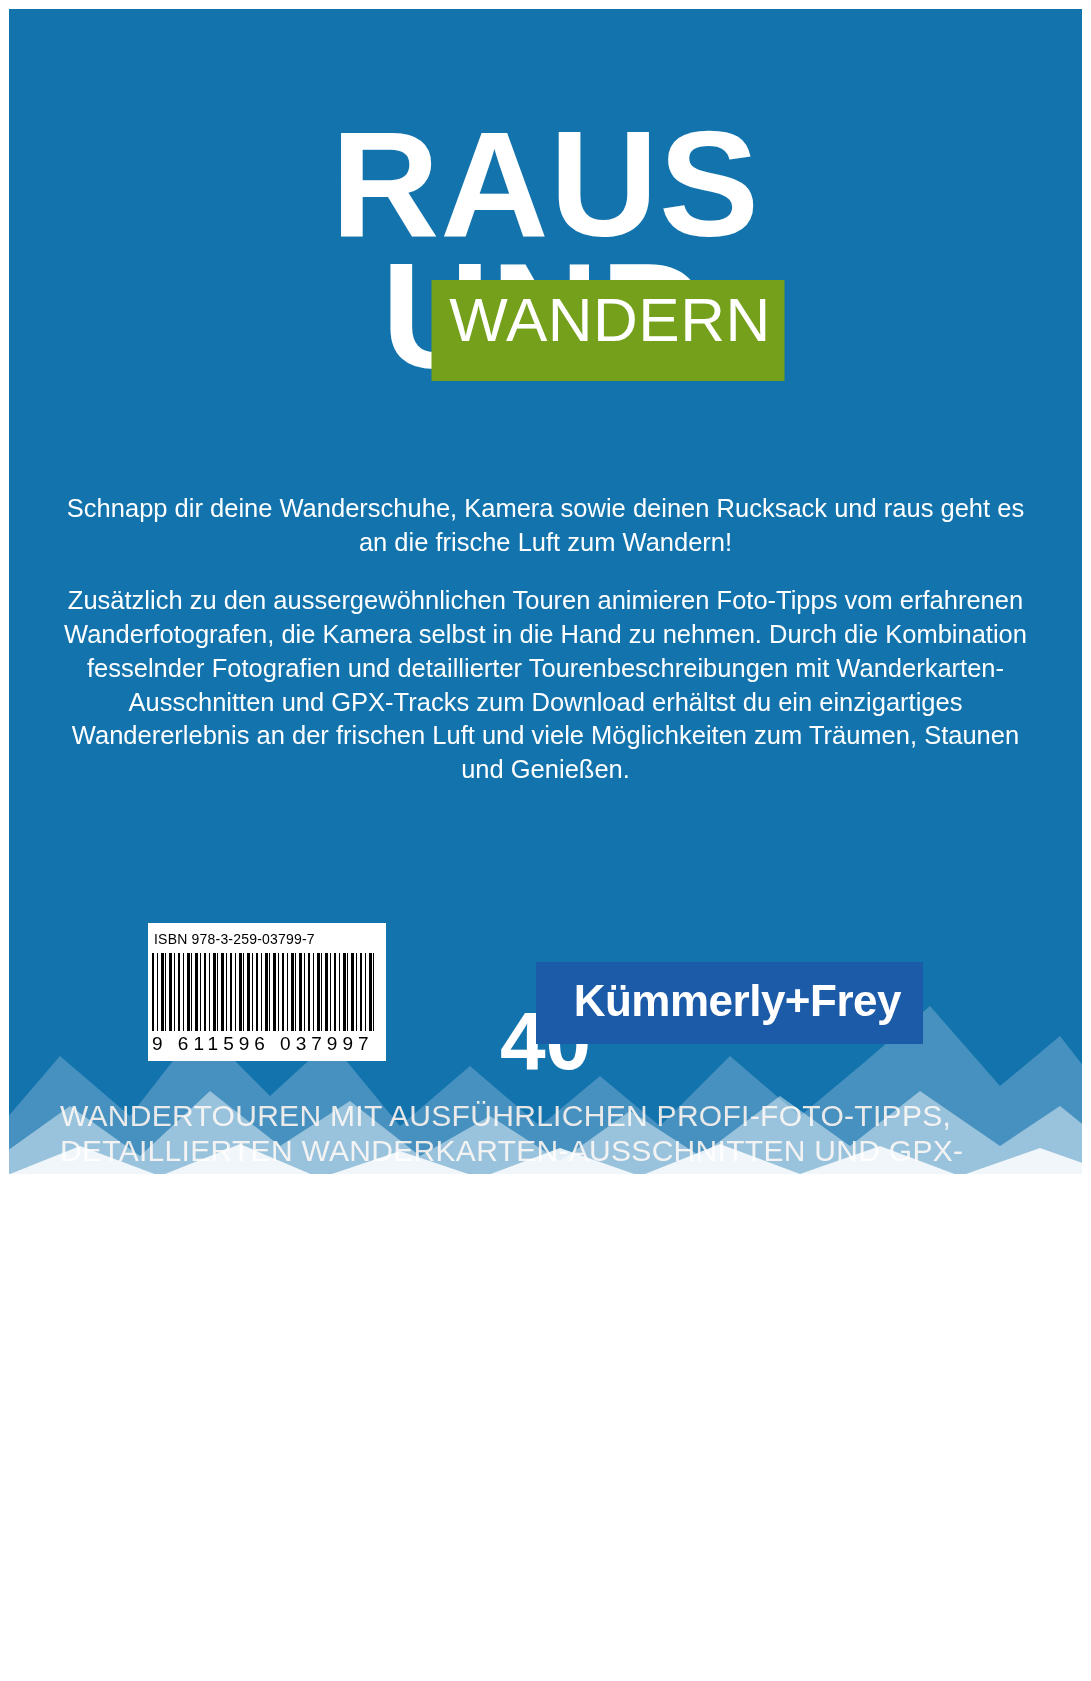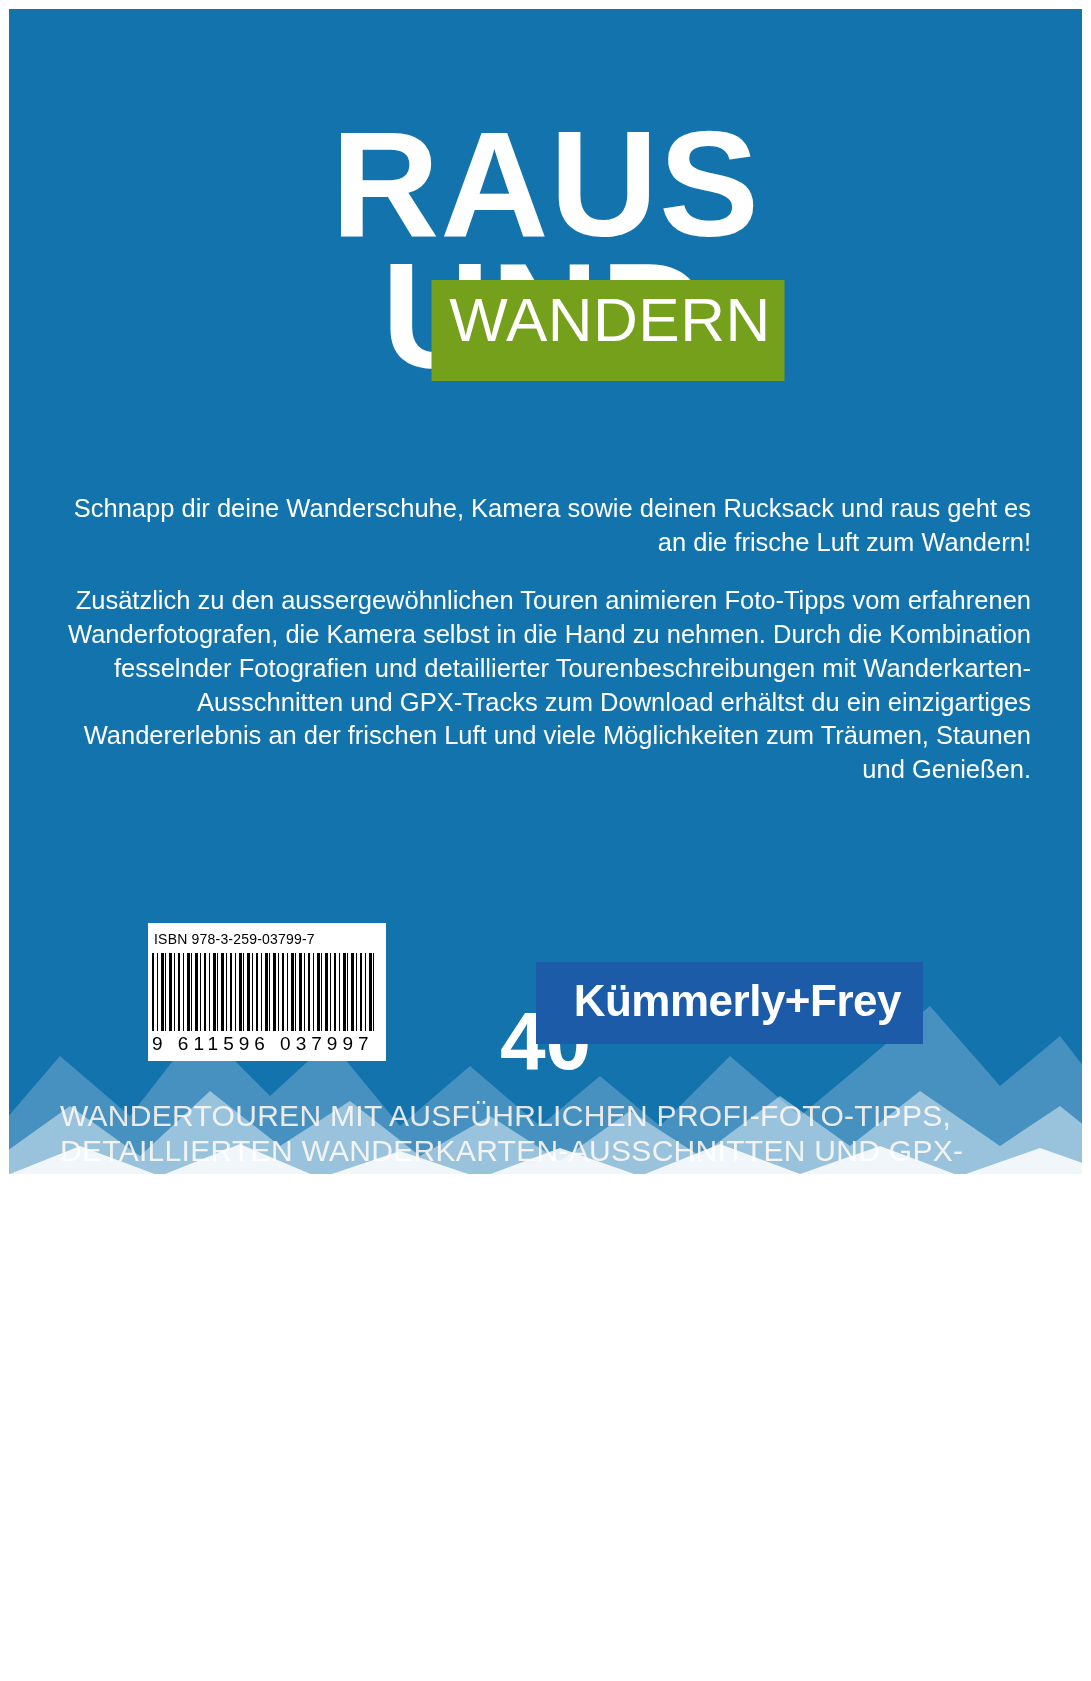--- a/index.html
+++ b/index.html
@@ -66,21 +66,21 @@
     letter-spacing: 0.5px;
     margin-left: 125px;
   }
 
   .intro {
     position: absolute;
     left: 60px;
     right: 60px;
     top: 492px;
     color: #ffffff;
-    text-align: right;
+    text-align: center;
     font-size: 25.5px;
     line-height: 1.33;
   }
   .intro p {
     margin: 0 0 24px 0;
   }
   .intro p:last-child { margin-bottom: 0; }
 
   .big-number {
     position: absolute;

